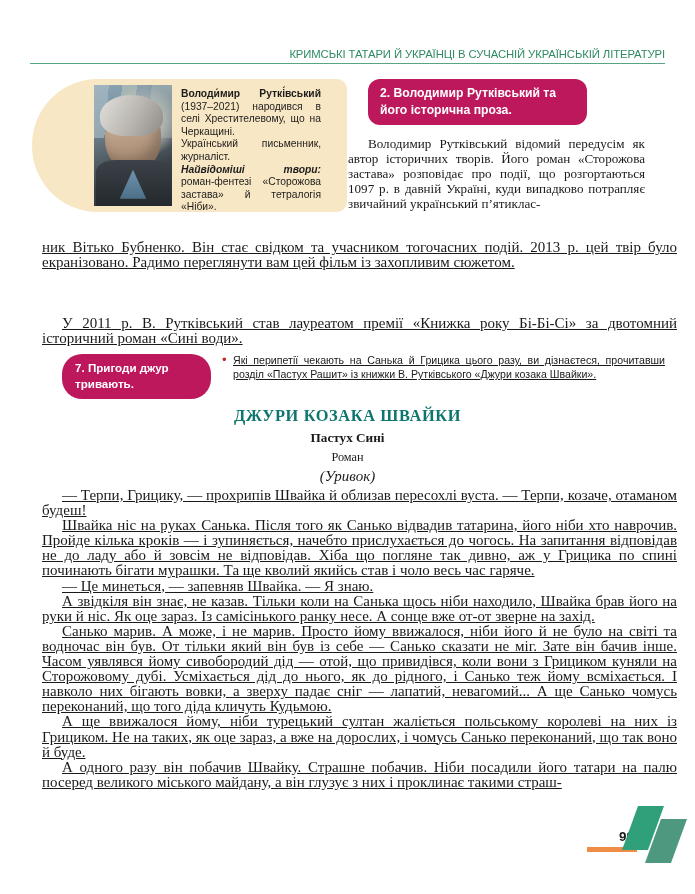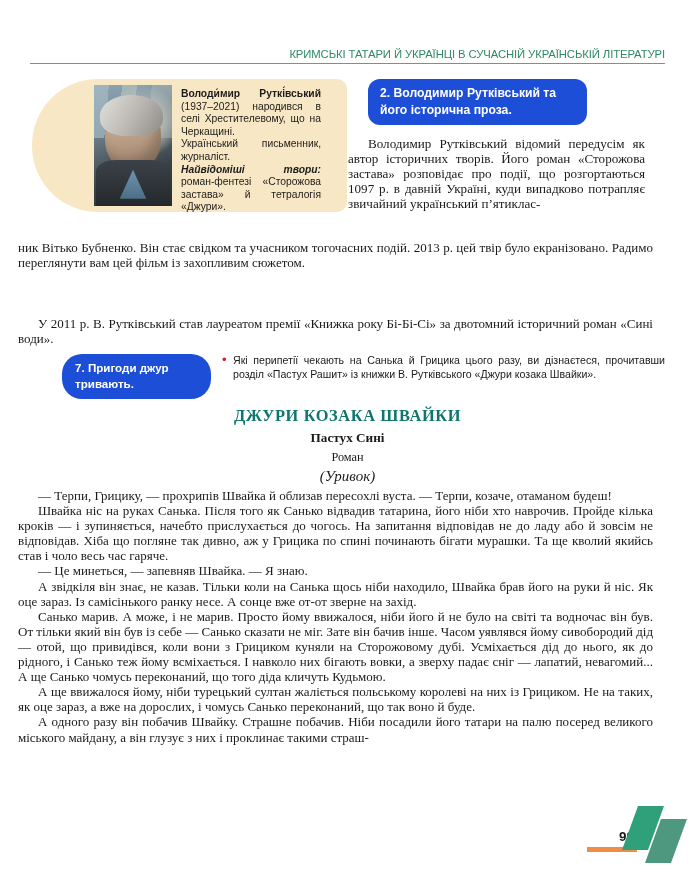--- a/index.html
+++ b/index.html
@@ -119,21 +119,21 @@
     text-align: justify;
     padding-top: 3px;
   }
   .bio-text p { margin: 0; }
   .bio-name { font-weight: 700; }
   .bio-works-label { font-style: italic; font-weight: 700; }
 
   
   .pill {
     position: absolute;
-    background: #1d4ed8;
+    background: #be185d;
     color: #ffffff;
     font-family: "Liberation Sans", sans-serif;
     font-weight: 700;
     box-sizing: border-box;
   }
   .pill-2 {
     left: 368px;
     top: 79px;
     width: 219px;
     border-radius: 12px;
@@ -160,26 +160,27 @@
     font-size: 13.1px;
     line-height: 15.1px;
     text-align: justify;
     text-justify: inter-word;
   }
   .col-right p { margin: 0; text-indent: 20px; }
 
   
   .body-block {
     position: absolute;
-    left: 18px;
+    left: 42px;
     width: 635px;
-    font-size: 13px;
+    font-size: 15px;
     line-height: 15.1px;
     text-align: justify;
     text-justify: inter-word;
+    text-decoration: underline;
   }
   .body-block p { margin: 0; text-indent: 20px; }
   .body-block p.noindent { text-indent: 0; }
   #block-a { top: 240px; }
   #block-b { top: 316px; }
 
   
   .task {
     position: absolute;
     left: 222px;
@@ -190,21 +191,21 @@
     font-size: 10.6px;
     line-height: 14.2px;
     text-align: justify;
   }
   .task-marker {
     flex: 0 0 11px;
     color: #cc2222;
     font-size: 13px;
     line-height: 14px;
   }
-  .task-text { flex: 1; }
+  .task-text { flex: 1; text-decoration: underline; }
 
   
   .story-title {
     position: absolute;
     left: 30px; top: 406px; width: 635px;
     text-align: center;
     color: #0f766e;
     font-weight: 700;
     font-size: 16.4px;
     letter-spacing: 0.6px;
@@ -282,21 +283,21 @@
       <div class="bio-photo">
         <div class="shelf"></div>
         <div class="face"></div>
         <div class="hair"></div>
         <div class="torso"></div>
         <div class="collar"></div>
       </div>
       <div class="bio-text">
         <p><span class="bio-name">Володи́мир Руткі́вський</span> <span>(1937–2021) народився в селі Хрестителевому, що на Черкащині.</span></p>
         <p><span>Український письменник, журналіст.</span></p>
-        <p><span class="bio-works-label">Найвідоміші твори:</span><span> роман-фентезі «Сторожова застава» й тетралогія «Джури».</span></p>
+        <p><span class="bio-works-label">Найвідоміші твори:</span><span> роман-фентезі «Сторожова застава» й тетралогія «Ніби».</span></p>
       </div>
     </div>
   </div>
 
   <div class="pill pill-2">2. Володимир Рутківський та його історична проза.</div>
 
   <div class="col-right">
     <p>Володимир Рутківський відомий передусім як автор історичних творів. Його роман «Сторожова застава» розповідає про події, що розгортаються 1097 р. в давній Україні, куди випадково потрапляє звичайний український п’ятиклас-</p>
   </div>
 

